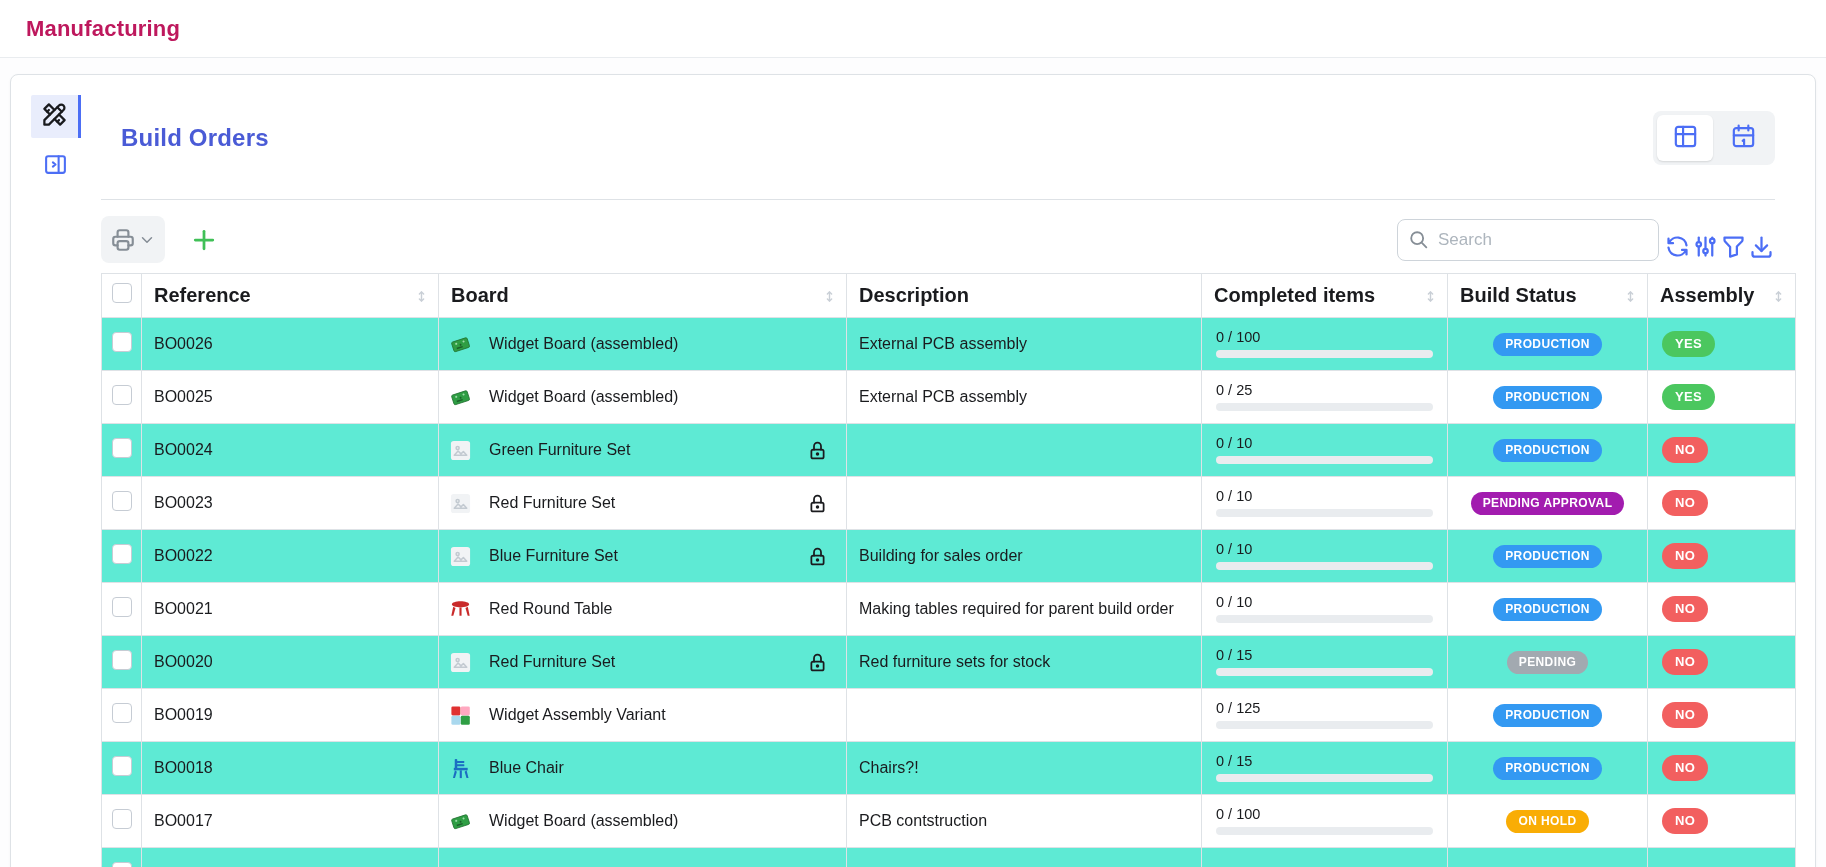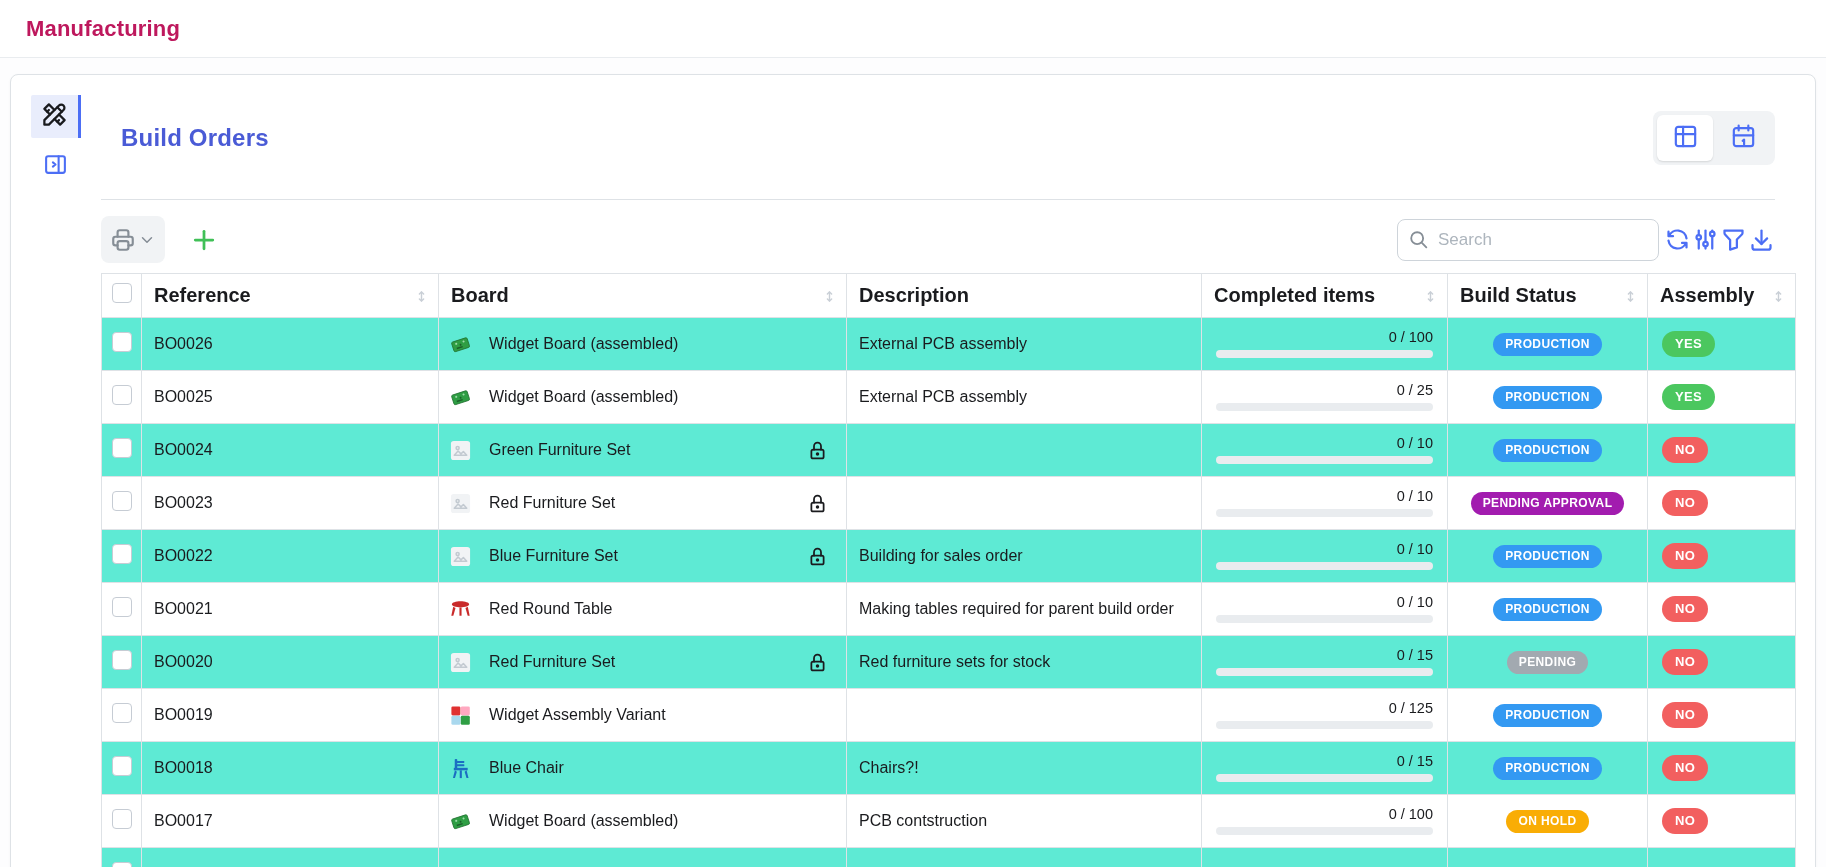--- a/index.html
+++ b/index.html
@@ -33,21 +33,21 @@
   .divider { border:none; border-top:1px solid #dee2e6; margin-top:34px; }
 
   
   .toolbar { margin-top:16px; height:47px; display:flex; justify-content:space-between; align-items:center; }
   .tb-left { display:flex; align-items:center; gap:24px; }
   .print-btn { width:64px; height:47px; background:#f1f3f5; border-radius:8px; display:flex; align-items:center; justify-content:center; gap:2px; color:#868e96; cursor:pointer; }
   .print-btn svg.printer { width:26px; height:26px; }
   .print-btn svg.chev { width:18px; height:18px; }
   .plus-btn { width:30px; height:30px; color:#40c057; cursor:pointer; }
   .plus-btn svg { width:30px; height:30px; }
-  .tb-right { display:flex; align-items:center; }
+  .tb-right { display:flex; align-items:flex-end; }
   .search-box { width:262px; height:42px; border:1px solid #ced4da; border-radius:8px; display:flex; align-items:center; padding:0 10px; gap:8px; background:#fff; margin-right:4px; }
   .search-box svg { width:22px; height:22px; color:#868e96; flex:none; }
   .search-box input { border:none; outline:none; font-size:17px; width:100%; font-family:inherit; color:#1a1b1e; background:transparent; }
   .search-box input::placeholder { color:#adb5bd; }
   .tb-icon { width:28px; height:28px; color:#4c6ef5; cursor:pointer; display:flex; align-items:center; justify-content:center; }
   .tb-icon svg { width:27px; height:27px; }
 
   
   table { margin-top:10px; border-collapse:collapse; table-layout:fixed; width:1694px; background:#fff; }
   th, td { border:1px solid #dee2e6; vertical-align:middle; }
@@ -62,21 +62,21 @@
   .c-check { text-align:center; }
   .c-ref { padding-left:12px; font-size:16px; }
   .part-flex { display:flex; align-items:center; gap:17px; padding:0 18px 0 10px; }
   .part-icon { width:23px; height:23px; flex:none; display:flex; }
   .part-icon svg { width:23px; height:23px; }
   .part-name { font-size:16px; }
   .lock { margin-left:auto; width:21px; height:21px; color:#1a1b1e; flex:none; }
   .lock svg { width:21px; height:21px; }
   .lock:empty { display:none; }
   .c-desc { padding:7px 12px; font-size:16px; line-height:1.4; }
-  .c-comp { text-align:right; padding:5px 14px 7px; }
+  .c-comp { text-align:left; padding:5px 14px 7px; }
   .ptext { font-size:14.5px; margin-bottom:5px; }
   .ptrack { height:8px; background:#e9ecef; border-radius:4px; overflow:hidden; }
   .pfill { height:100%; background:#40c057; border-radius:4px; }
   .c-status { text-align:center; }
   .badge { display:inline-block; color:#fff; font-weight:700; font-size:12px; letter-spacing:.4px; padding:4px 12px 5px; border-radius:12px; white-space:nowrap; }
   .badge:empty { display:none; }
   .c-ext { padding-left:14px; }
   .badge.ext { font-size:13px; padding:5px 13px 6px; border-radius:14px; letter-spacing:.3px; }
   tr.partial .ptrack, tr.partial .checkbox { visibility:visible; }
 </style>

